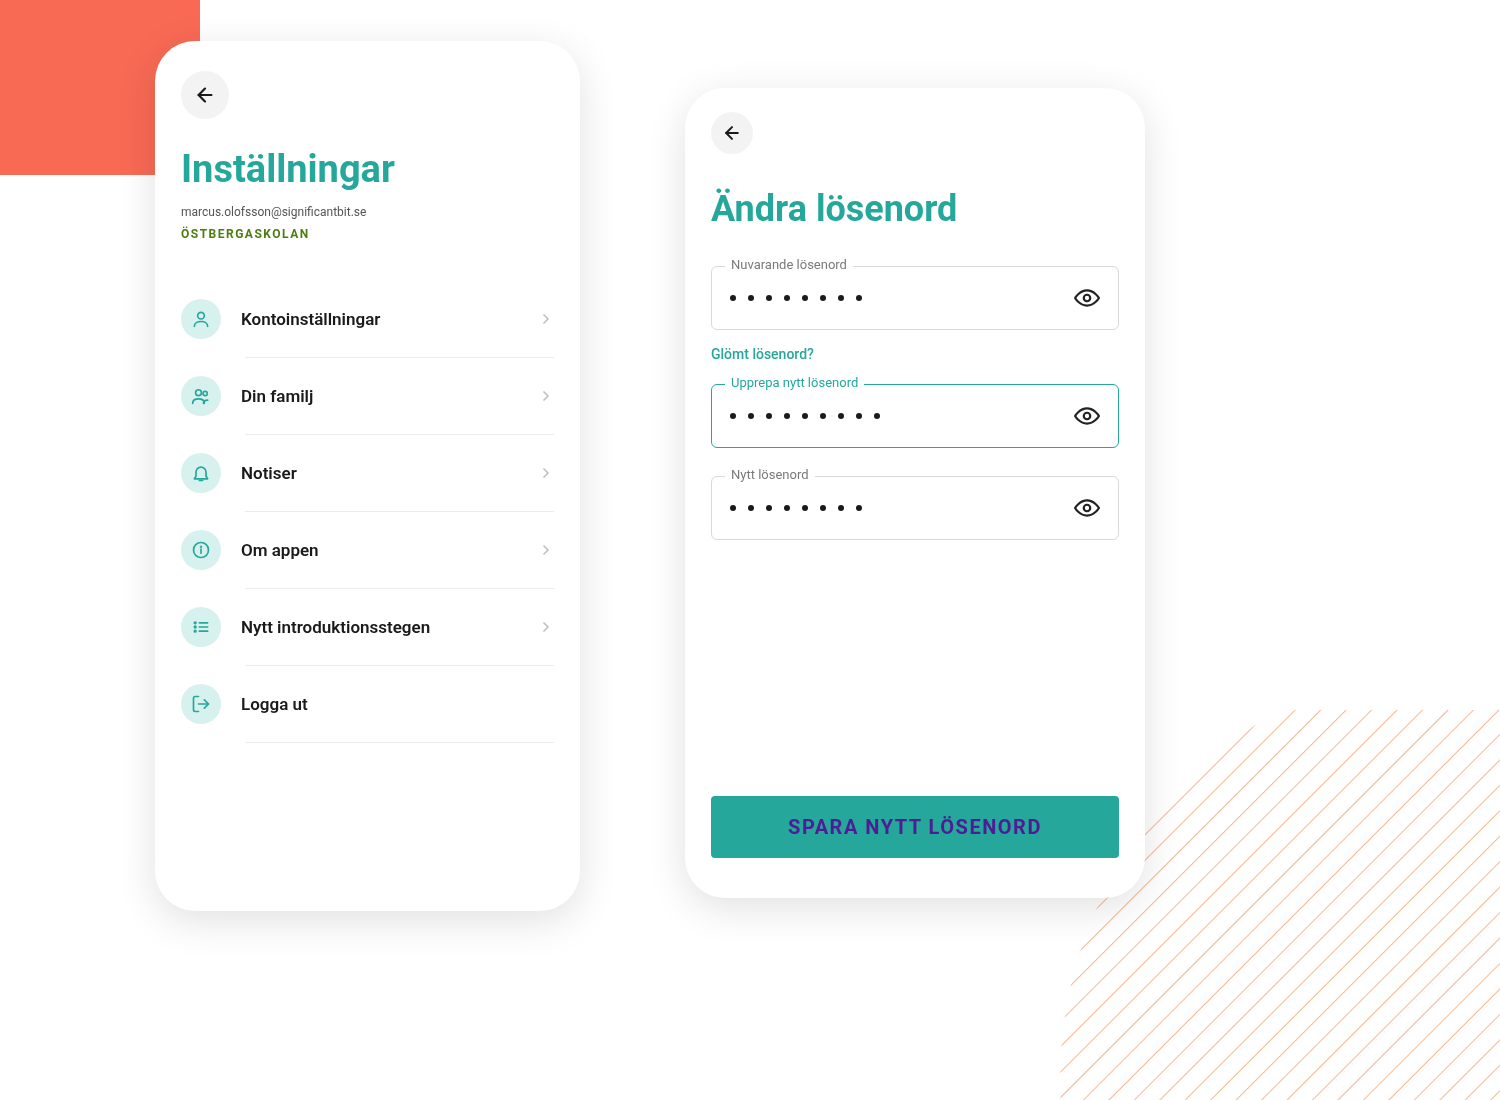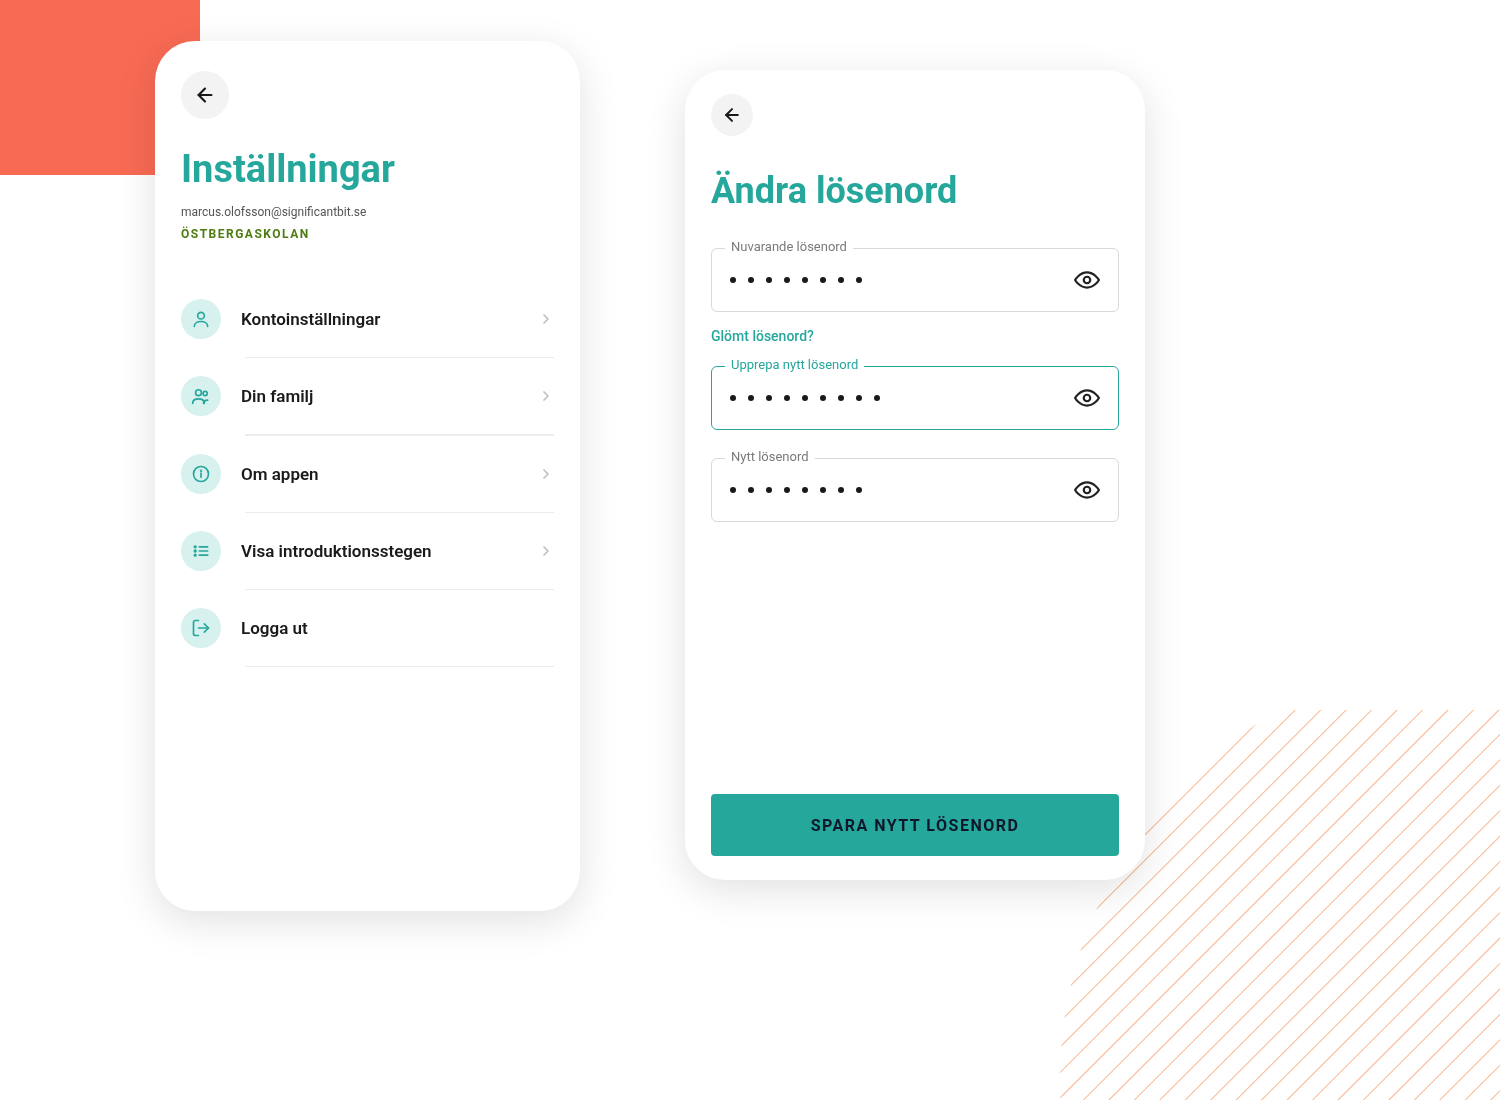--- a/index.html
+++ b/index.html
@@ -30,23 +30,23 @@
     background: #fff;
     border-radius: 40px;
     box-shadow: 0 10px 40px rgba(0,0,0,0.12);
   }
   .phone-left {
     left: 155px; top: 41px;
     width: 425px; height: 870px;
     padding: 30px 26px 0 26px;
   }
   .phone-right {
-    left: 685px; top: 70px;
+    left: 685px; top: 88px;
     width: 460px; height: 810px;
-    padding: 24px 26px 24px 26px;
+    padding: 24px 26px 40px 26px;
     display: flex;
     flex-direction: column;
   }
   .back-btn {
     width: 48px; height: 48px;
     border-radius: 50%;
     background: #F3F3F3;
     display: flex; align-items: center; justify-content: center;
     cursor: pointer;
   }
@@ -134,22 +134,22 @@
     color: #26A79C;
     font-size: 14px;
     font-weight: 500;
     margin-top: 8px;
     margin-bottom: 22px;
     cursor: pointer;
   }
   .spacer { flex: 1; }
   .save-btn {
     background: #26A79C;
-    color: #0f172a;
-    font-size: 16px;
+    color: #4c1d95;
+    font-size: 20px;
     font-weight: 700;
     letter-spacing: 1.5px;
     border-radius: 4px;
     height: 62px;
     display: flex; align-items: center; justify-content: center;
     cursor: pointer;
     text-transform: uppercase;
   }
 </style>
 </head>
@@ -202,20 +202,32 @@
             <path d="M15 21c0-2.5 2-4 5-4"></path>
           </svg>
       </div>
       <div class="menu-label">Din familj</div>
       <svg class="chevron" width="16" height="16" viewBox="0 0 24 24" fill="none" stroke="currentColor" stroke-width="2.5" stroke-linecap="round" stroke-linejoin="round">
           <polyline points="9 18 15 12 9 6"></polyline>
         </svg>
     </div>
     <div class="divider"></div>
 
+    <div class="menu-item">
+      <div class="menu-icon">
+        <svg width="20" height="20" viewBox="0 0 24 24" fill="none" stroke="currentColor" stroke-width="2" stroke-linecap="round" stroke-linejoin="round">
+            <path d="M18 16v-5a6 6 0 10-12 0v5l-2 3h16z"></path>
+            <path d="M10 21h4"></path>
+          </svg>
+      </div>
+      <div class="menu-label">Notiser</div>
+      <svg class="chevron" width="16" height="16" viewBox="0 0 24 24" fill="none" stroke="currentColor" stroke-width="2.5" stroke-linecap="round" stroke-linejoin="round">
+          <polyline points="9 18 15 12 9 6"></polyline>
+        </svg>
+    </div>
     <div class="divider"></div>
 
     <div class="menu-item">
       <div class="menu-icon">
         <svg width="20" height="20" viewBox="0 0 24 24" fill="none" stroke="currentColor" stroke-width="2" stroke-linecap="round" stroke-linejoin="round">
             <circle cx="12" cy="12" r="9"></circle>
             <line x1="12" y1="11" x2="12" y2="16"></line>
             <circle cx="12" cy="8" r="0.5" fill="currentColor"></circle>
           </svg>
       </div>
@@ -230,21 +242,21 @@
       <div class="menu-icon">
         <svg width="20" height="20" viewBox="0 0 24 24" fill="none" stroke="currentColor" stroke-width="2" stroke-linecap="round" stroke-linejoin="round">
             <circle cx="5" cy="7" r="1" fill="currentColor"></circle>
             <circle cx="5" cy="12" r="1" fill="currentColor"></circle>
             <circle cx="5" cy="17" r="1" fill="currentColor"></circle>
             <line x1="10" y1="7" x2="20" y2="7"></line>
             <line x1="10" y1="12" x2="20" y2="12"></line>
             <line x1="10" y1="17" x2="20" y2="17"></line>
           </svg>
       </div>
-      <div class="menu-label">Visa introduktionsstegen</div>
+      <div class="menu-label">Nytt introduktionsstegen</div>
       <svg class="chevron" width="16" height="16" viewBox="0 0 24 24" fill="none" stroke="currentColor" stroke-width="2.5" stroke-linecap="round" stroke-linejoin="round">
           <polyline points="9 18 15 12 9 6"></polyline>
         </svg>
     </div>
     <div class="divider"></div>
 
     <div class="menu-item">
       <div class="menu-icon">
         <svg width="20" height="20" viewBox="0 0 24 24" fill="none" stroke="currentColor" stroke-width="2" stroke-linecap="round" stroke-linejoin="round">
             <path d="M9 21H5a2 2 0 01-2-2V5a2 2 0 012-2h4"></path>

